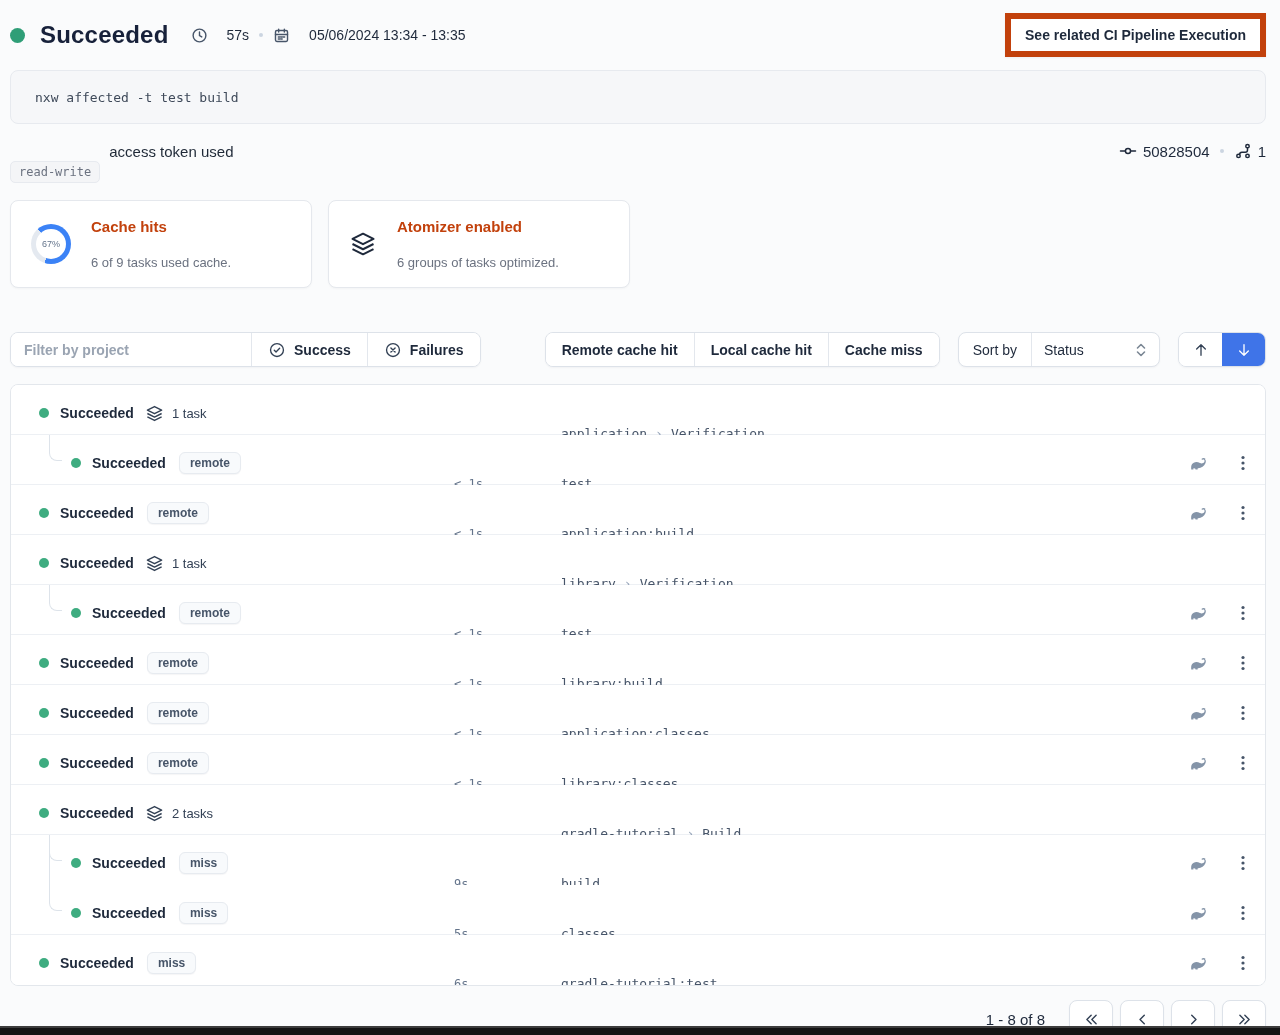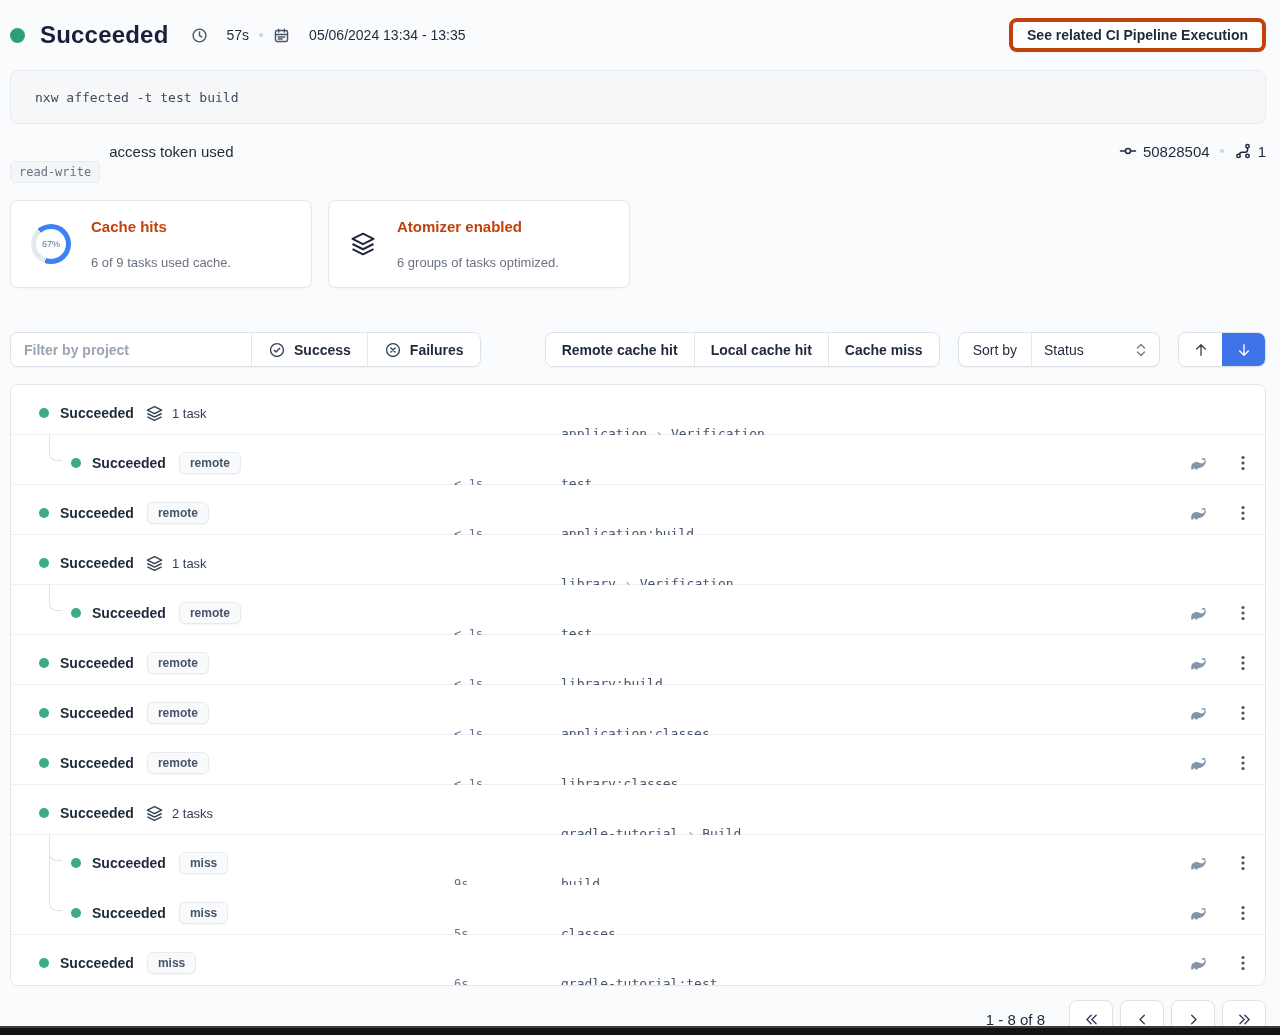--- a/index.html
+++ b/index.html
@@ -15,21 +15,21 @@
   .page { padding:16px 14px 0 10px; }
 
   
   .header { display:flex; align-items:center; height:38px; }
   .status-dot-lg { width:15px; height:15px; border-radius:50%; background:#2f9e77; margin-right:15px; }
   .page-title { font-size:24px; font-weight:700; color:#17213a; letter-spacing:.2px; margin-right:22px; }
   .meta-item { display:flex; align-items:center; gap:19px; font-size:14px; color:#1e293b; }
   .meta-sep { width:4px; height:4px; border-radius:50%; background:#cbd5e1; margin:0 10px; }
   .header-spacer { flex:1; }
   .cta-btn {
-    height:34px; padding:0 14px; background:#fff; border:4px solid #c2410c; border-radius:8px;
+    height:44px; padding:0 14px; background:#fff; border:6px solid #c2410c; border-radius:0;
     font-size:14px; font-weight:700; color:#1e293b; display:flex; align-items:center;
     box-shadow:0 1px 2px rgba(16,24,40,.05); cursor:pointer;
   }
 
   
   .command-box {
     margin-top:16px; height:54px; background:#f6f7f9; border:1px solid #e7eaef; border-radius:8px;
     display:flex; align-items:center; padding:2px 24px; font-size:13px; color:#3f4a5a;
   }
 

